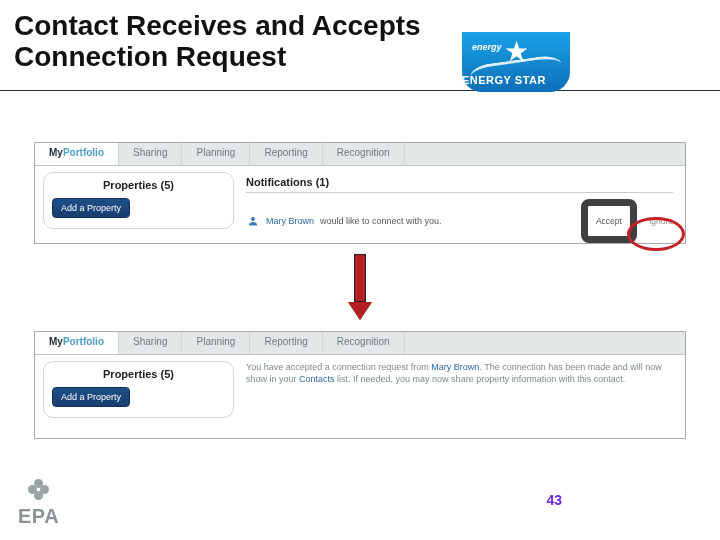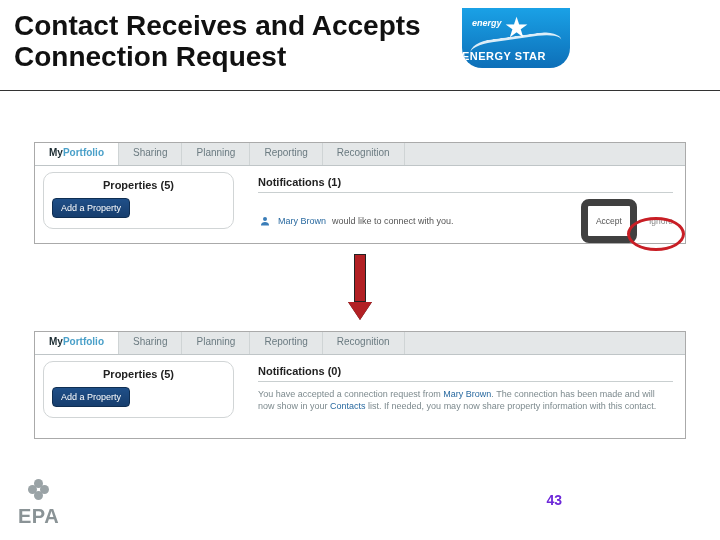--- a/index.html
+++ b/index.html
@@ -1,40 +1,40 @@
 <!DOCTYPE html>
 <html><head>
 <meta charset="utf-8">
 <style>
   html,body{margin:0;padding:0;}
   body{width:720px;height:540px;font-family:Arial,Helvetica,sans-serif;position:relative;background:#fff;}
   .slide{width:580px;height:540px;position:relative;}
   .title{position:absolute;left:14px;top:10px;width:540px;font-size:28px;font-weight:bold;color:#111;line-height:1.12;}
   .hr{position:absolute;left:0;top:90px;width:720px;height:1px;background:#333;}
   .logo-es{position:absolute;right:10px;top:8px;width:108px;height:74px;}
-  .logo-arc{width:108px;height:60px;border-radius:0 0 20px 20px;background:linear-gradient(#1aa1e6,#0d6fb8);position:relative;overflow:hidden;}
+  .logo-arc{width:108px;height:60px;border-radius:0 0 20px 20px;background:linear-gradient(#1aa1e6,#0d6fb8);position:relative;overflow:hidden;margin-top:24px;}
   .logo-arc .word{position:absolute;bottom:6px;width:100%;color:#fff;font-weight:bold;font-size:11px;letter-spacing:0.5px;}
   .star{position:absolute;top:6px;left:42px;color:#fff;font-size:28px;line-height:1;}
   .swoosh{position:absolute;top:28px;left:8px;width:92px;height:18px;border-top:3px solid rgba(255,255,255,0.85);border-radius:50%/100%;transform:rotate(-8deg);}
   .en{position:absolute;top:10px;left:10px;color:#fff;font-style:italic;font-weight:bold;font-size:9px;}
 
   .shot{position:absolute;left:34px;width:650px;border:1px solid #aaa;background:#fff;}
   .shot1{top:142px;height:100px;}
   .shot2{top:331px;height:106px;}
   .tabs{display:flex;background:#e4e7e8;height:22px;border-bottom:1px solid #bfc5c7;font-size:10px;color:#6a7a80;}
   .tab{padding:4px 14px;border-right:1px solid #cfd4d5;cursor:pointer;}
   .tab.active{background:#fff;font-weight:bold;color:#2b3a40;}
   .tab.active .myp-my{font-weight:bold;color:#1a2a30;margin-top:20px;}
   .tab.active .myp-port{color:#4aa0c9;font-weight:bold;text-align:center;}
 
   .body-row{display:flex;padding:6px 8px 8px;gap:8px;align-items:flex-start;}
   .props{border:1px solid #d1d5d6;border-radius:10px;width:173px;padding:6px 8px 10px;}
   .props h4{margin:0 0 6px 0;font-size:11px;font-weight:bold;color:#222;text-align:center;}
   .addbtn{display:inline-block;background:linear-gradient(#1f4f88,#173e6e);color:#fff;font-size:9px;padding:4px 8px;border-radius:4px;border:1px solid #0f2e52;cursor:pointer;}
-  .notif{flex:1;padding:0 4px;margin-left:12px;}
+  .notif{flex:1;padding:0 4px;}
   .notif h4{margin:4px 0 6px 0;font-size:11px;font-weight:bold;color:#222;border-bottom:1px solid #c9cfd0;padding-bottom:4px;}
   .nrow{display:flex;align-items:center;font-size:9px;color:#555;gap:6px;}
   .picon{width:14px;height:14px;display:inline-flex;align-items:center;justify-content:center;color:#3a7db8;font-size:12px;}
   .link{color:#2a6aa0;cursor:pointer;}
   .spacer{flex:1;}
   .pill{background:#fff;border:7px solid #404040;border-radius:8px;font-size:8.5px;padding:10px 8px;cursor:pointer;color:#555;}
   .muted{font-size:8.5px;color:#888;margin-left:6px;cursor:pointer;}
   .circle{position:absolute;border:3px solid #c81e25;border-radius:50%;width:52px;height:28px;pointer-events:none;}
   .circ1{left:592px;top:74px;}
   .ntext{font-size:9px;color:#7d8a8e;line-height:1.35;}
@@ -110,21 +110,20 @@
       <div class="tab">Planning</div>
       <div class="tab">Reporting</div>
       <div class="tab">Recognition</div>
     </div>
     <div class="body-row">
       <div class="props">
         <h4>Properties (5)</h4>
         <span class="addbtn">Add a Property</span>
       </div>
       <div class="notif">
-        <h4>Notifications (0)</h4>
         <div class="ntext">
           <span>You have accepted a connection request from </span><span class="link">Mary Brown</span><span>. The connection has been made and will now show in your </span><span class="link">Contacts</span><span> list. If needed, you may now share property information with this contact.</span>
         </div>
       </div>
     </div>
   </div>
 
   <div class="epa">
     <div class="epa-flower">
       <div class="petal p1"></div>

